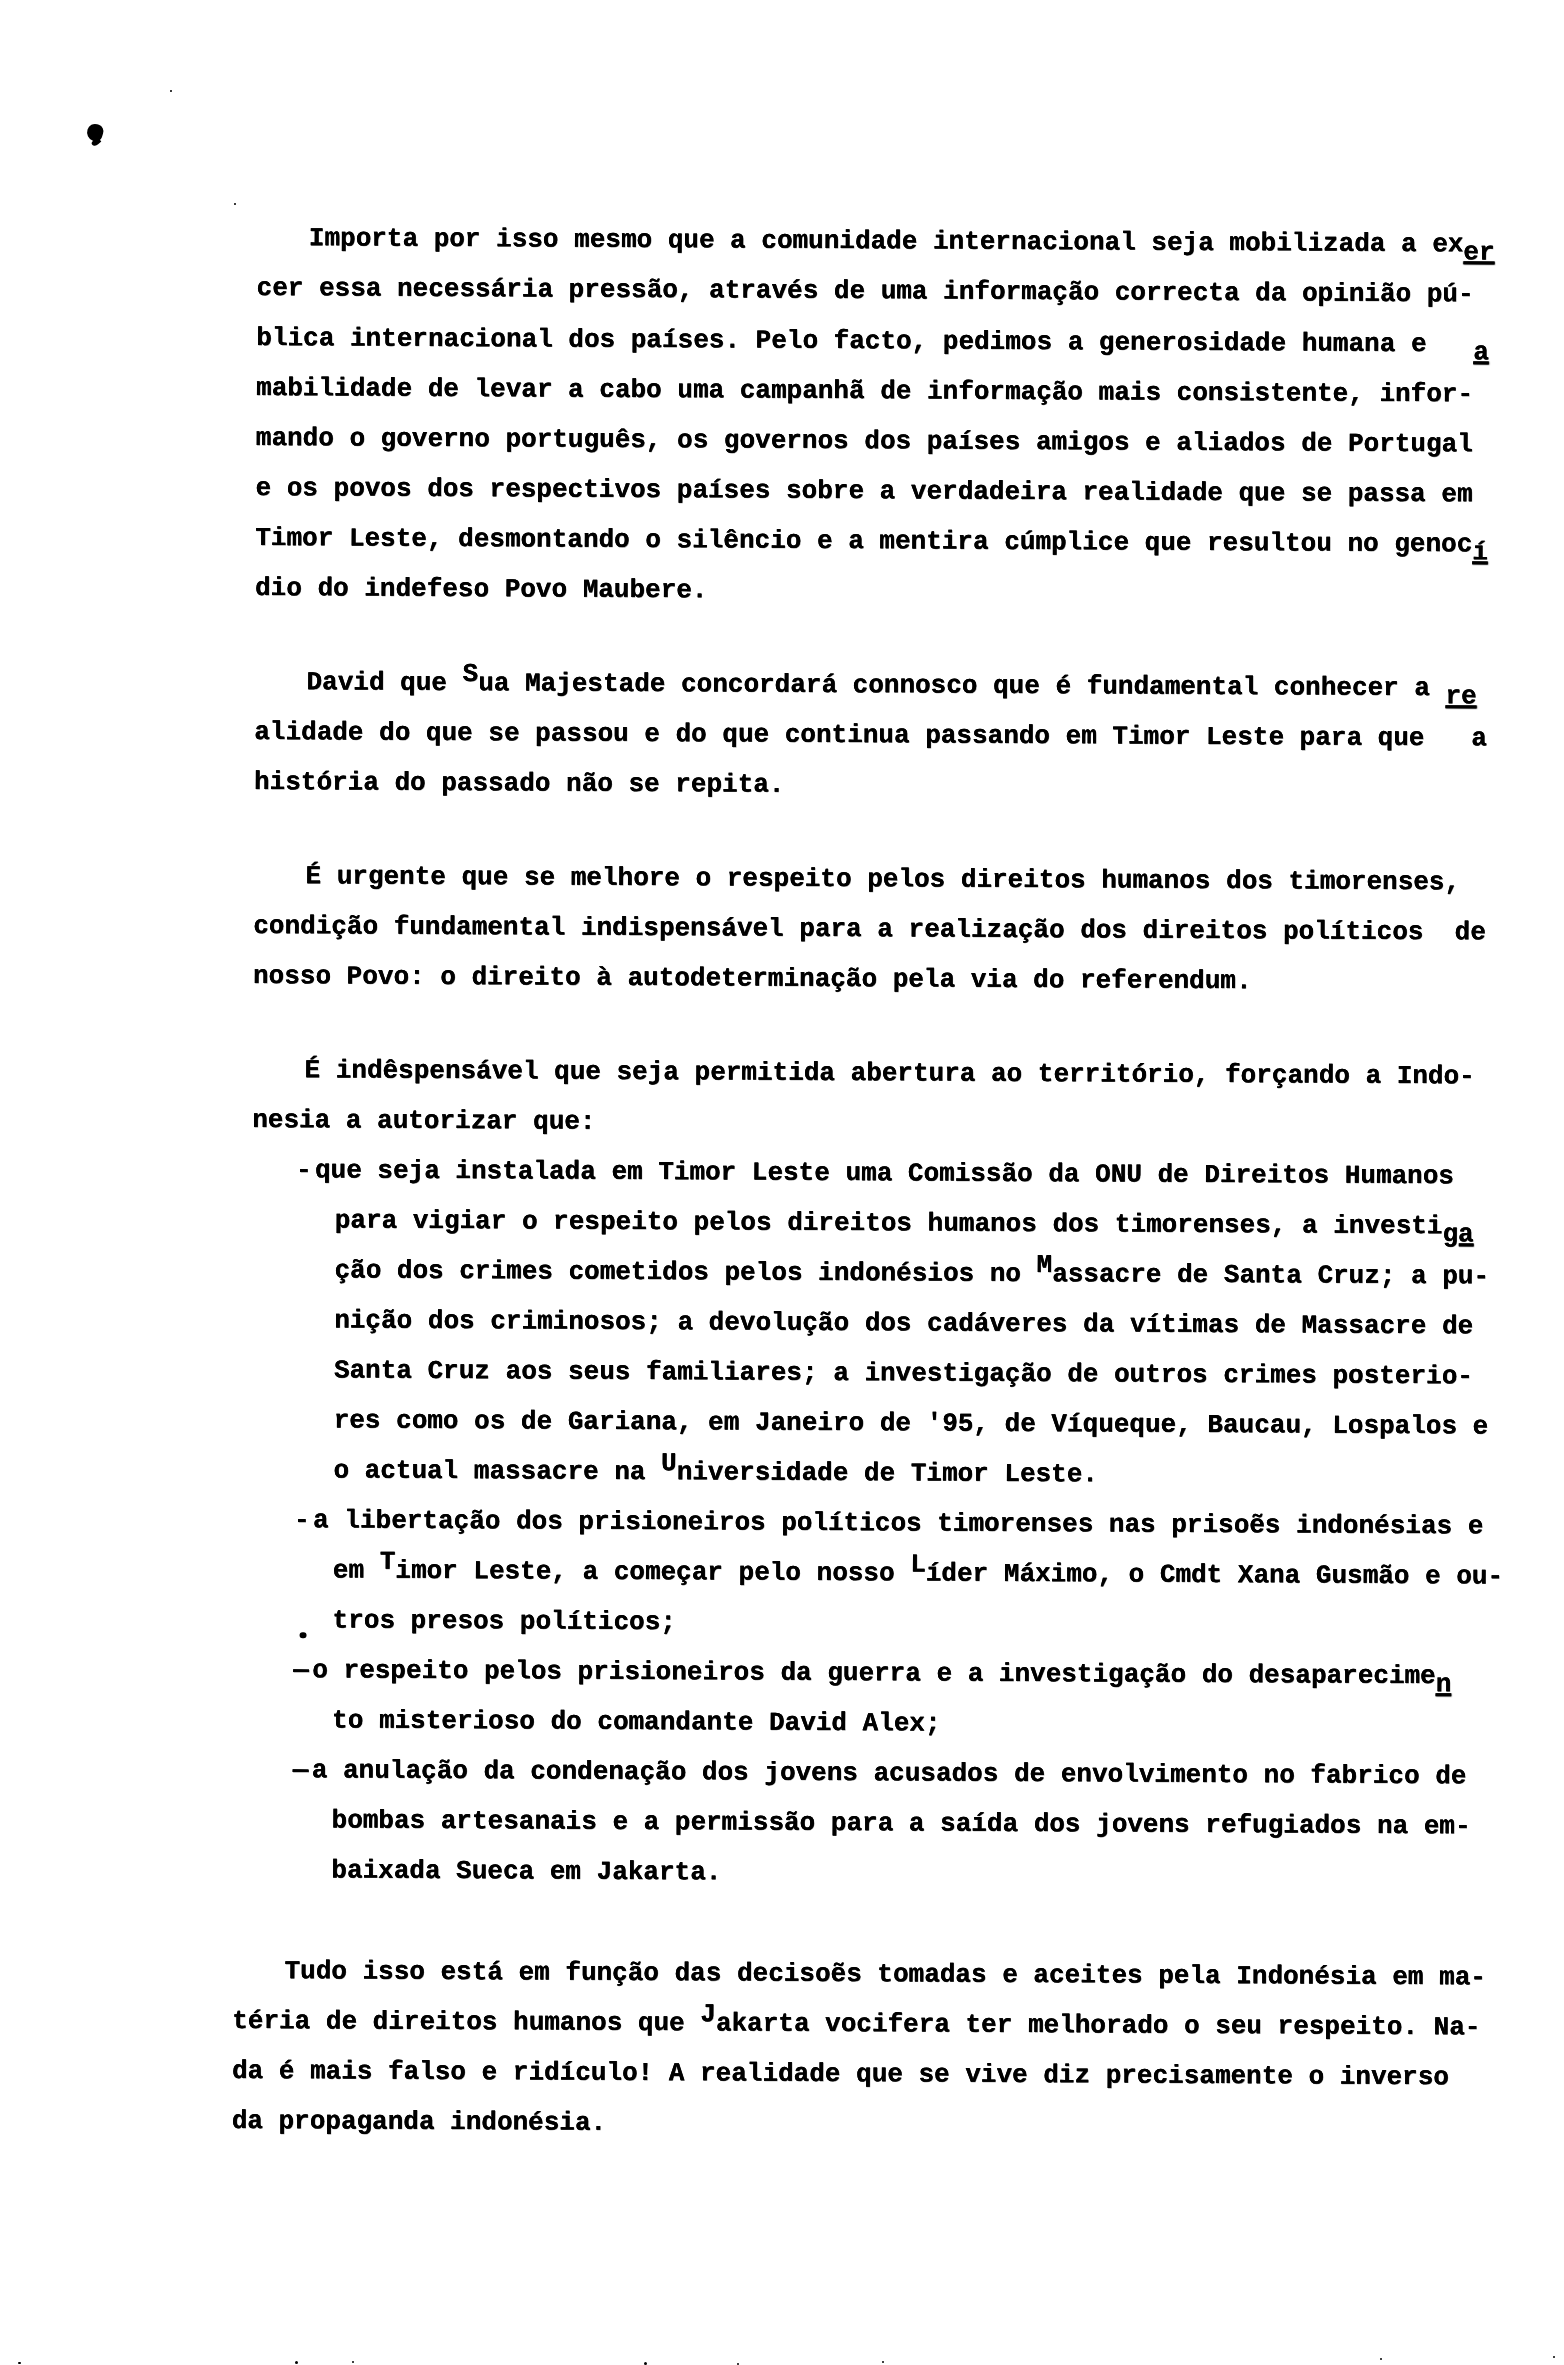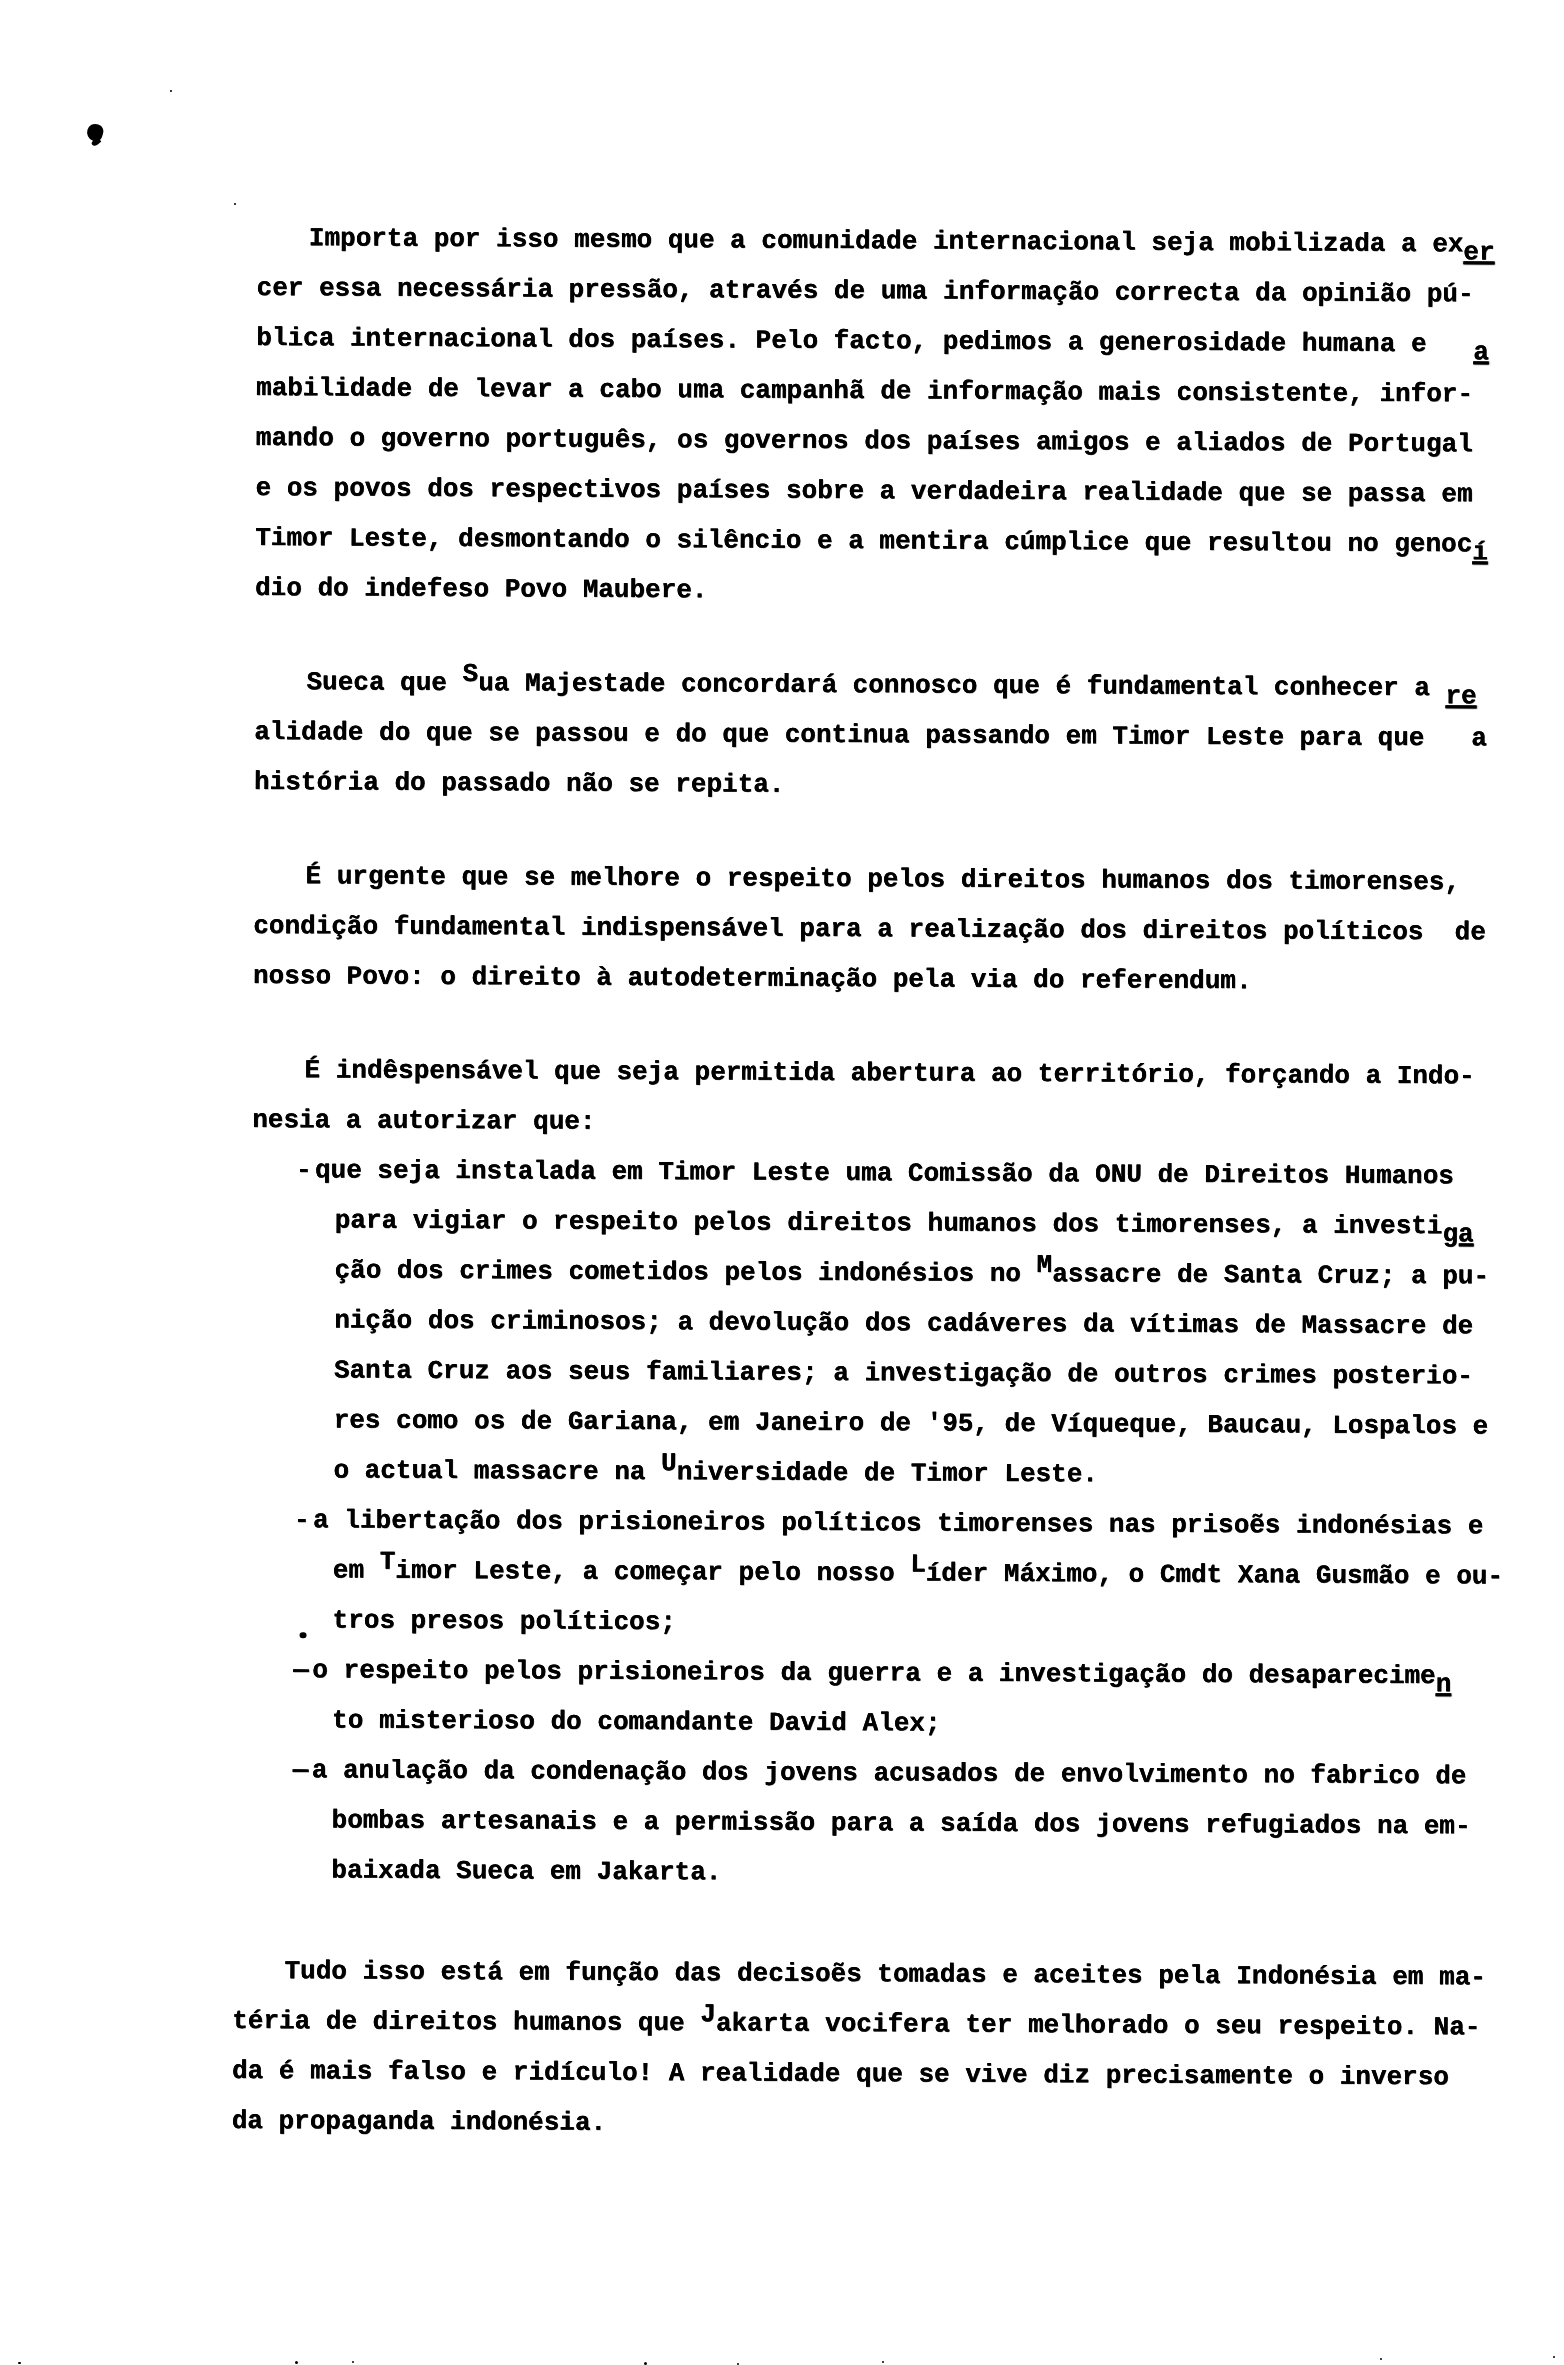--- a/index.html
+++ b/index.html
@@ -67,21 +67,21 @@
         <div class="line first"><span>Importa por isso mesmo que a comunidade internacional seja mobilizada a ex</span><span class="drop">er</span></div>
         <div class="line cont"><span>cer essa necessária pressão, através de uma informação correcta da opinião pú-</span></div>
         <div class="line cont"><span>blica internacional dos países. Pelo facto, pedimos a generosidade humana e   </span><span class="drop">a</span></div>
         <div class="line cont"><span>mabilidade de levar a cabo uma campanhã de informação mais consistente, infor-</span></div>
         <div class="line cont"><span>mando o governo português, os governos dos países amigos e aliados de Portugal</span></div>
         <div class="line cont"><span>e os povos dos respectivos países sobre a verdadeira realidade que se passa em</span></div>
         <div class="line cont"><span>Timor Leste, desmontando o silêncio e a mentira cúmplice que resultou no genoc</span><span class="drop">í</span></div>
         <div class="line cont"><span>dio do indefeso Povo Maubere.</span></div>
       </div>
       <div class="block paragraph">
-        <div class="line first"><span>Sueca que </span><span class="sup">S</span><span>ua Majestade concordará connosco que é fundamental conhecer a </span><span class="drop">re</span></div>
+        <div class="line first"><span>David que </span><span class="sup">S</span><span>ua Majestade concordará connosco que é fundamental conhecer a </span><span class="drop">re</span></div>
         <div class="line cont"><span>alidade do que se passou e do que continua passando em Timor Leste para que   a</span></div>
         <div class="line cont"><span>história do passado não se repita.</span></div>
       </div>
       <div class="block paragraph">
         <div class="line first"><span>É urgente que se melhore o respeito pelos direitos humanos dos timorenses,</span></div>
         <div class="line cont"><span>condição fundamental indispensável para a realização dos direitos políticos  de</span></div>
         <div class="line cont"><span>nosso Povo: o direito à autodeterminação pela via do referendum.</span></div>
       </div>
       <div class="block paragraph">
         <div class="line first"><span>É indêspensável que seja permitida abertura ao território, forçando a Indo-</span></div>

